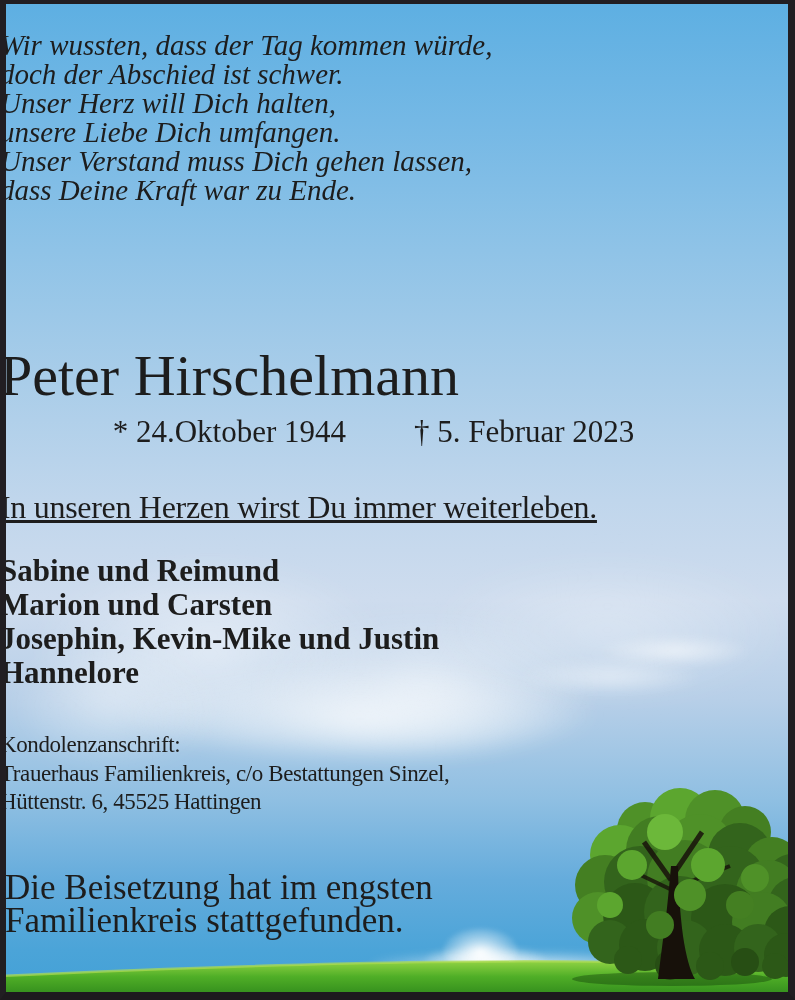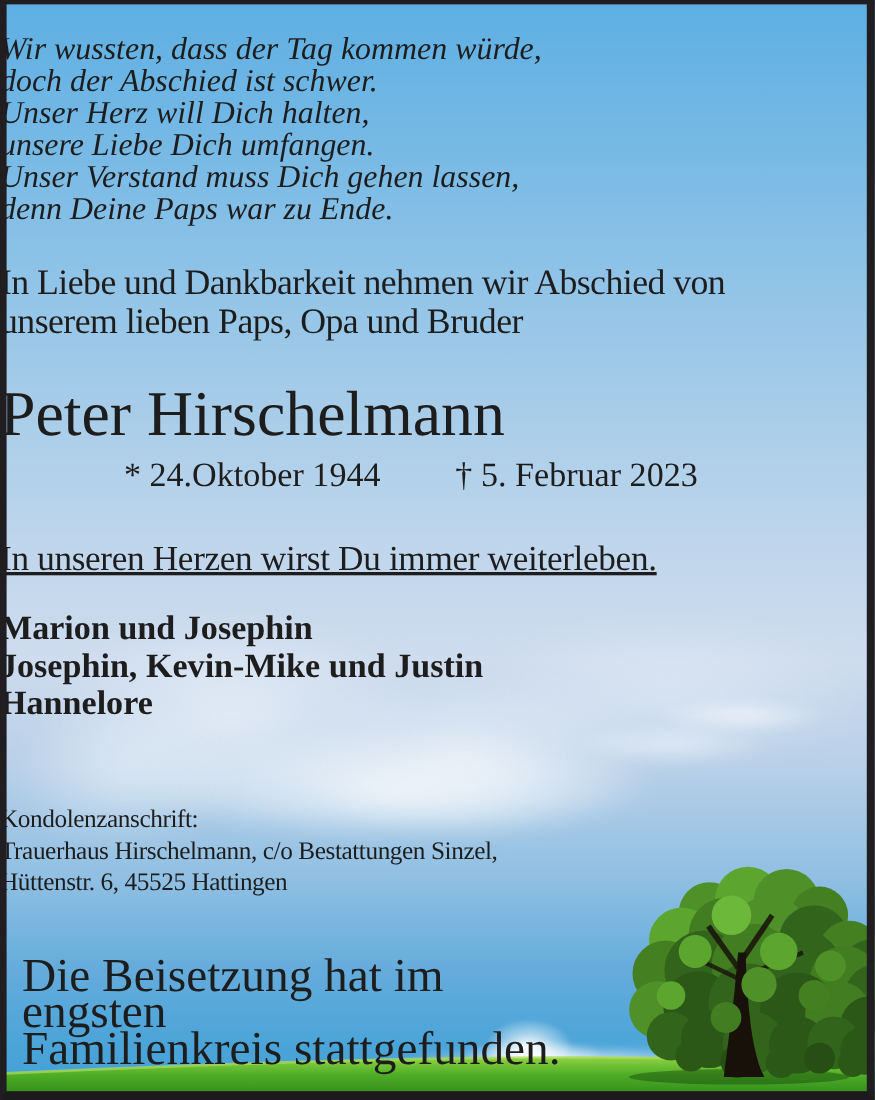--- a/index.html
+++ b/index.html
@@ -34,21 +34,21 @@
     border-right:7px solid #211e22;border-bottom:8px solid #1d1a1e;}
   .textlayer{position:absolute;inset:0;z-index:10;color:#1d1d1d;}
   .tblock{position:absolute;left:0;width:795px;}
   .poem{top:31px;font-style:italic;font-size:29px;line-height:29px;}
   .intro{top:239px;font-size:32.5px;line-height:36px;letter-spacing:-0.5px;}
   .name{top:346px;font-size:58px;line-height:60px;font-weight:normal;}
   .dates{top:414px;font-size:31px;display:flex;justify-content:center;gap:68px;transform:translateX(-24px);}
   .memorial{top:489px;font-size:32px;letter-spacing:-0.3px;text-decoration:underline;}
   .family{top:554px;font-size:31px;line-height:34px;font-weight:bold;}
   .condolence{top:731px;font-size:23px;line-height:28.5px;letter-spacing:-0.4px;}
-  .burial{top:871px;left:20px;width:510px;font-size:43px;line-height:33px;}
+  .burial{top:871px;left:5px;width:510px;font-size:35px;line-height:33px;}
 </style>
 </head>
 <body>
 
 <div class="scene">
 
   <div class="cloud c1"></div>
   <div class="cloud c2"></div>
   <div class="cloud c3"></div>
   <div class="cloud c4"></div>
@@ -129,46 +129,43 @@
   </svg>
 
   <div class="textlayer">
 
     <div class="tblock poem">
       <div>Wir wussten, dass der Tag kommen würde,</div>
       <div>doch der Abschied ist schwer.</div>
       <div>Unser Herz will Dich halten,</div>
       <div>unsere Liebe Dich umfangen.</div>
       <div>Unser Verstand muss Dich gehen lassen,</div>
-      <div>denn Deine Paps war zu Ende.</div>
+      <div>dass Deine Kraft war zu Ende.</div>
     </div>
 
-    <div class="tblock intro">
-      <div>In Liebe und Dankbarkeit nehmen wir Abschied von</div>
-      <div>unserem lieben Paps, Opa und Bruder</div>
-    </div>
 
     <div class="tblock name">Peter Hirschelmann</div>
 
     <div class="tblock dates">
       <span>* 24.Oktober 1944</span>
       <span>† 5. Februar 2023</span>
     </div>
 
     <div class="tblock memorial">In unseren Herzen wirst Du immer weiterleben.</div>
 
     <div class="tblock family">
-      <div>Marion und Josephin</div>
+      <div>Sabine und Reimund</div>
+      <div>Marion und Carsten</div>
       <div>Josephin, Kevin-Mike und Justin</div>
       <div>Hannelore</div>
     </div>
 
     <div class="tblock condolence">
       <div>Kondolenzanschrift:</div>
-      <div>Trauerhaus Hirschelmann, c/o Bestattungen Sinzel,</div>
+      <div>Trauerhaus Familienkreis, c/o Bestattungen Sinzel,</div>
       <div>Hüttenstr. 6, 45525 Hattingen</div>
     </div>
 
     <div class="tblock burial">
       <div>Die Beisetzung hat im engsten</div>
       <div>Familienkreis stattgefunden.</div>
     </div>
 
   </div>
 

